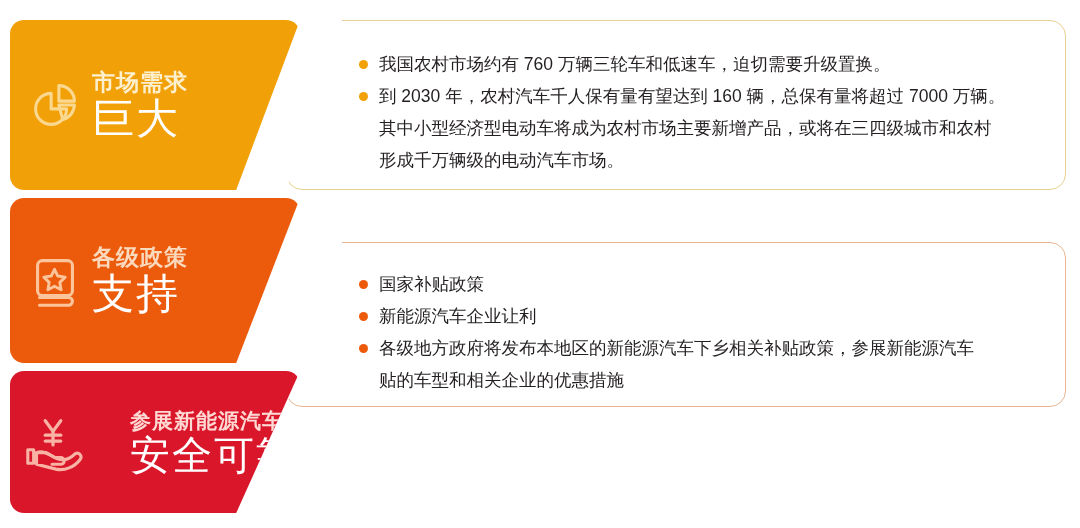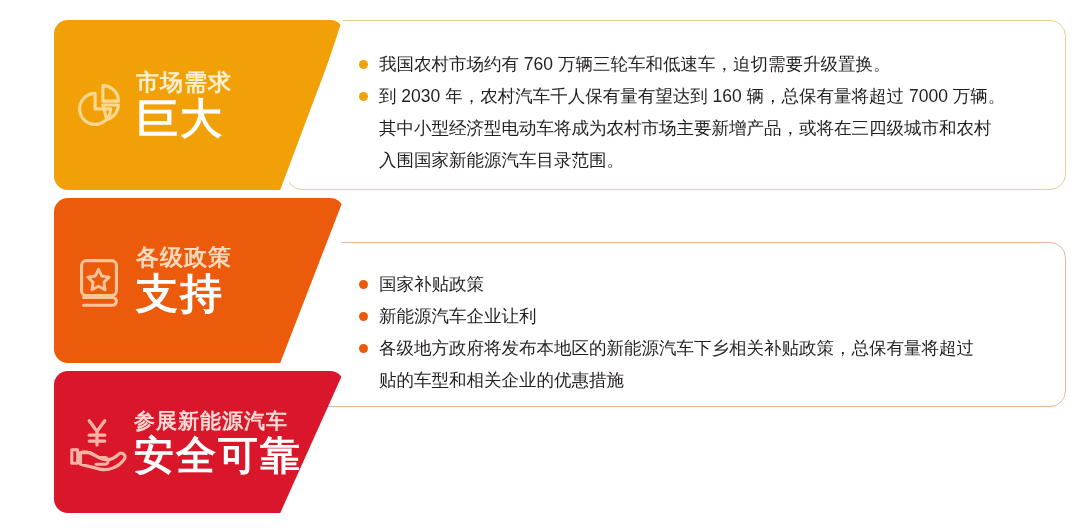--- a/index.html
+++ b/index.html
@@ -34,21 +34,20 @@
     top: 0;
     width: 290px;
     height: 100%;
     border-radius: 14px;
     -webkit-clip-path: polygon(0 0, 100% 0, 78% 100%, 0 100%);
     clip-path: polygon(0 0, 100% 0, 78% 100%, 0 100%);
     display: flex;
     align-items: center;
     box-sizing: border-box;
     padding-left: 14px;
-    margin-left: 44px;
   }
 
   .tab-icon {
     width: 62px;
     height: 62px;
     flex: 0 0 62px;
     margin-right: 6px;
     display: block;
   }
 
@@ -62,21 +61,21 @@
   .tab-sub {
     font-size: 23px;
     font-weight: bold;
     letter-spacing: 1px;
     margin-bottom: 4px;
     white-space: nowrap;
   }
 
   .tab-main {
     font-size: 42px;
-    font-weight: bold;
+    font-weight: normal;
     color: #ffffff;
     letter-spacing: 2px;
     white-space: nowrap;
   }
 
   
   .panel {
     position: absolute;
     top: 0;
     left: 286px;
@@ -132,21 +131,21 @@
   #row-policy        { top: 198px; height: 165px; }
   #row-policy .tab   { background: #ec5b0c; align-items: center; }
   #row-policy .tab-sub { color: #fbd9bd; }
   #row-policy .panel { border-color: #e8b694; margin-top: 44px; }
 
   
   #row-value         { top: 371px; height: 142px; }
   #row-value .tab    { background: #d9162a; }
   #row-value .tab-sub { color: #ffd9d3; }
   #row-value .panel  { border-color: #d9a0a2; }
-  #row-value .tab    { padding-left: 12px; }
+  #row-value .tab    { padding-left: 12px; gap: 40px; }
   #row-value .tab-sub { font-size: 21px; }
   #row-value .tab-main { font-size: 40px; }
 </style>
 </head>
 <body>
 
 <div class="board">
 
   <div class="row" id="row-market">
 
@@ -159,42 +158,42 @@
       <div class="tab-text">
         <span class="tab-sub">市场需求</span>
         <span class="tab-main">巨大</span>
       </div>
     </div>
 
     <div class="panel">
       <div class="bullet-line" style="--dot:#f2a007">我国农村市场约有 760 万辆三轮车和低速车，迫切需要升级置换。</div>
       <div class="bullet-line" style="--dot:#f2a007">到 2030 年，农村汽车千人保有量有望达到 160 辆，总保有量将超过 7000 万辆。</div>
       <div class="bullet-line cont">其中小型经济型电动车将成为农村市场主要新增产品，或将在三四级城市和农村</div>
-      <div class="bullet-line cont">入围国家新能源汽车目录范围。</div>
+      <div class="bullet-line cont">形成千万辆级的电动汽车市场。</div>
     </div>
   </div>
 
   <div class="row" id="row-policy">
 
     <div class="tab">
       <svg class="tab-icon" viewBox="0 0 64 64">
         <path d="M14 16 a5 5 0 0 1 5-5 h26 a5 5 0 0 1 5 5 v26 a5 5 0 0 1 -5 5 h-26 a5 5 0 0 1 -5 -5 Z" fill="none" stroke="#fbc49a" stroke-width="3.2"></path>
         <path d="M16 49 h30 a4 4 0 0 1 4 4 a4 4 0 0 1 -4 4 h-30" fill="none" stroke="#fbc49a" stroke-width="3.2" stroke-linecap="round"></path>
         <path d="M31.5 20 l3.4 6.9 7.6 1.1 -5.5 5.4 1.3 7.6 -6.8 -3.6 -6.8 3.6 1.3 -7.6 -5.5 -5.4 7.6 -1.1 Z" fill="none" stroke="#fbc49a" stroke-width="3" stroke-linejoin="round"></path>
       </svg>
       <div class="tab-text">
         <span class="tab-sub">各级政策</span>
         <span class="tab-main">支持</span>
       </div>
     </div>
 
     <div class="panel">
       <div class="bullet-line" style="--dot:#ec5b0c">国家补贴政策</div>
       <div class="bullet-line" style="--dot:#ec5b0c">新能源汽车企业让利</div>
-      <div class="bullet-line" style="--dot:#ec5b0c"> 各级地方政府将发布本地区的新能源汽车下乡相关补贴政策，总保有量将超过</div>
+      <div class="bullet-line" style="--dot:#ec5b0c"> 各级地方政府将发布本地区的新能源汽车下乡相关补贴政策，参展新能源汽车</div>
       <div class="bullet-line cont">贴的车型和相关企业的优惠措施</div>
     </div>
   </div>
 
   <div class="row" id="row-value">
 
     <div class="tab">
       <svg class="tab-icon" viewBox="0 0 64 64">
         <path d="M24 10 L32 21 L40 10" fill="none" stroke="#f9b3a4" stroke-width="3.4" stroke-linecap="round" stroke-linejoin="round"></path>
         <path d="M32 21 V35" fill="none" stroke="#f9b3a4" stroke-width="3.4" stroke-linecap="round"></path>

